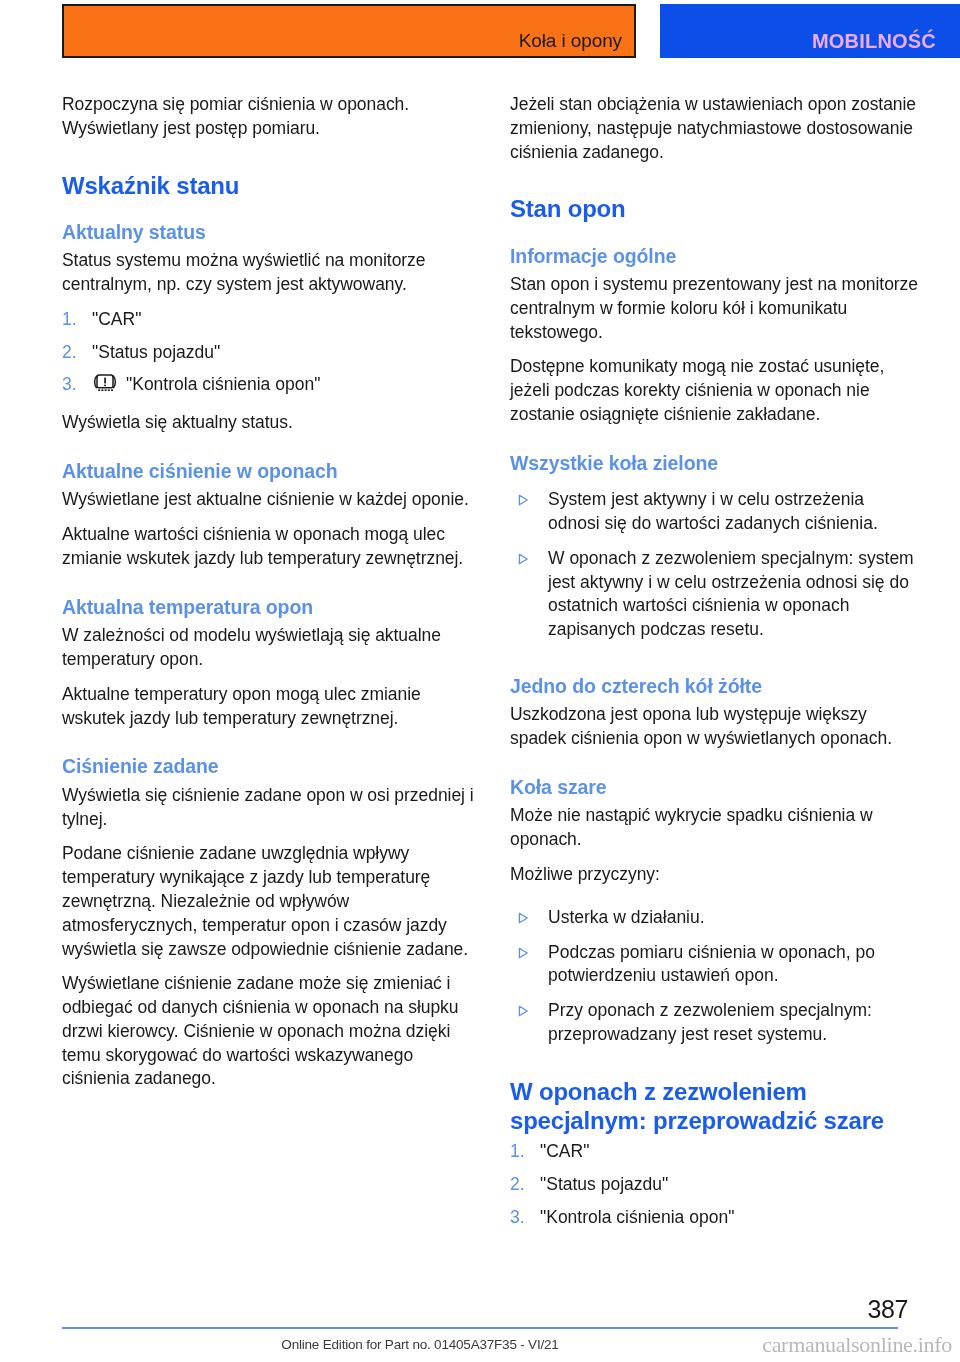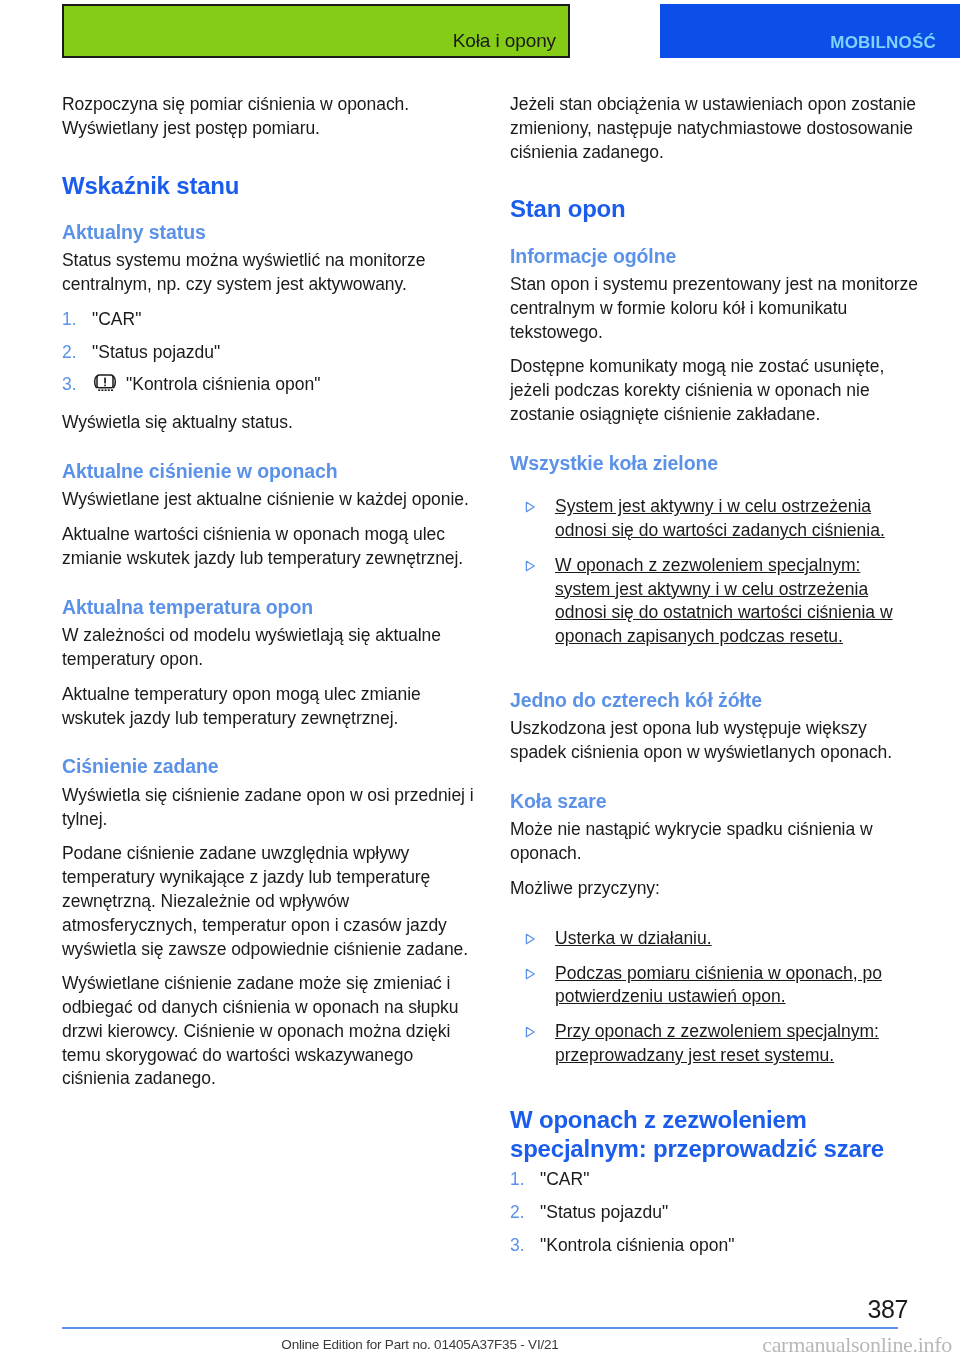--- a/index.html
+++ b/index.html
@@ -21,24 +21,24 @@
     position: absolute;
     top: 0;
     left: 0;
     width: 960px;
     height: 62px;
   }
   .tab-chapter {
     position: absolute;
     left: 62px;
     top: 4px;
-    width: 508px;
+    width: 574px;
     height: 54px;
     border: 2px solid #1a1a1a;
-    background: #84cc16;
+    background: #f97316;
     box-sizing: border-box;
     display: flex;
     align-items: flex-end;
     justify-content: flex-end;
   }
   .tab-chapter .label {
     font-size: 19px;
     color: #1a1a1a;
     padding: 0 12px 6px 0;
     line-height: 1;
@@ -49,23 +49,23 @@
     left: 660px;
     top: 4px;
     width: 300px;
     height: 54px;
     background: #0b4ee8;
     display: flex;
     align-items: flex-end;
     justify-content: flex-end;
   }
   .tab-section .label {
-    font-size: 17px;
+    font-size: 20px;
     font-weight: bold;
-    color: #7dd3fc;
+    color: #f0abfc;
     padding: 0 24px 7px 0;
     line-height: 1;
     letter-spacing: 0.2px;
   }
 
   
   .page {
     position: absolute;
     top: 93px;
     left: 0;
@@ -138,23 +138,22 @@
 
   .tpms-icon {
     display: inline-block;
     vertical-align: -4px;
     margin-right: 8px;
   }
 
   
   ul.bullets {
     list-style: none;
-    margin: 15px;
-    padding: 0;
-    text-decoration: underline;
+    margin: 8px;
+    padding: 0;
   }
   ul.bullets li {
     display: flex;
     align-items: flex-start;
     font-size: 17.5px;
     line-height: 1.36;
     margin-bottom: 11px;
   }
   ul.bullets li:last-child { margin-bottom: 0; }
   ul.bullets .tri {

